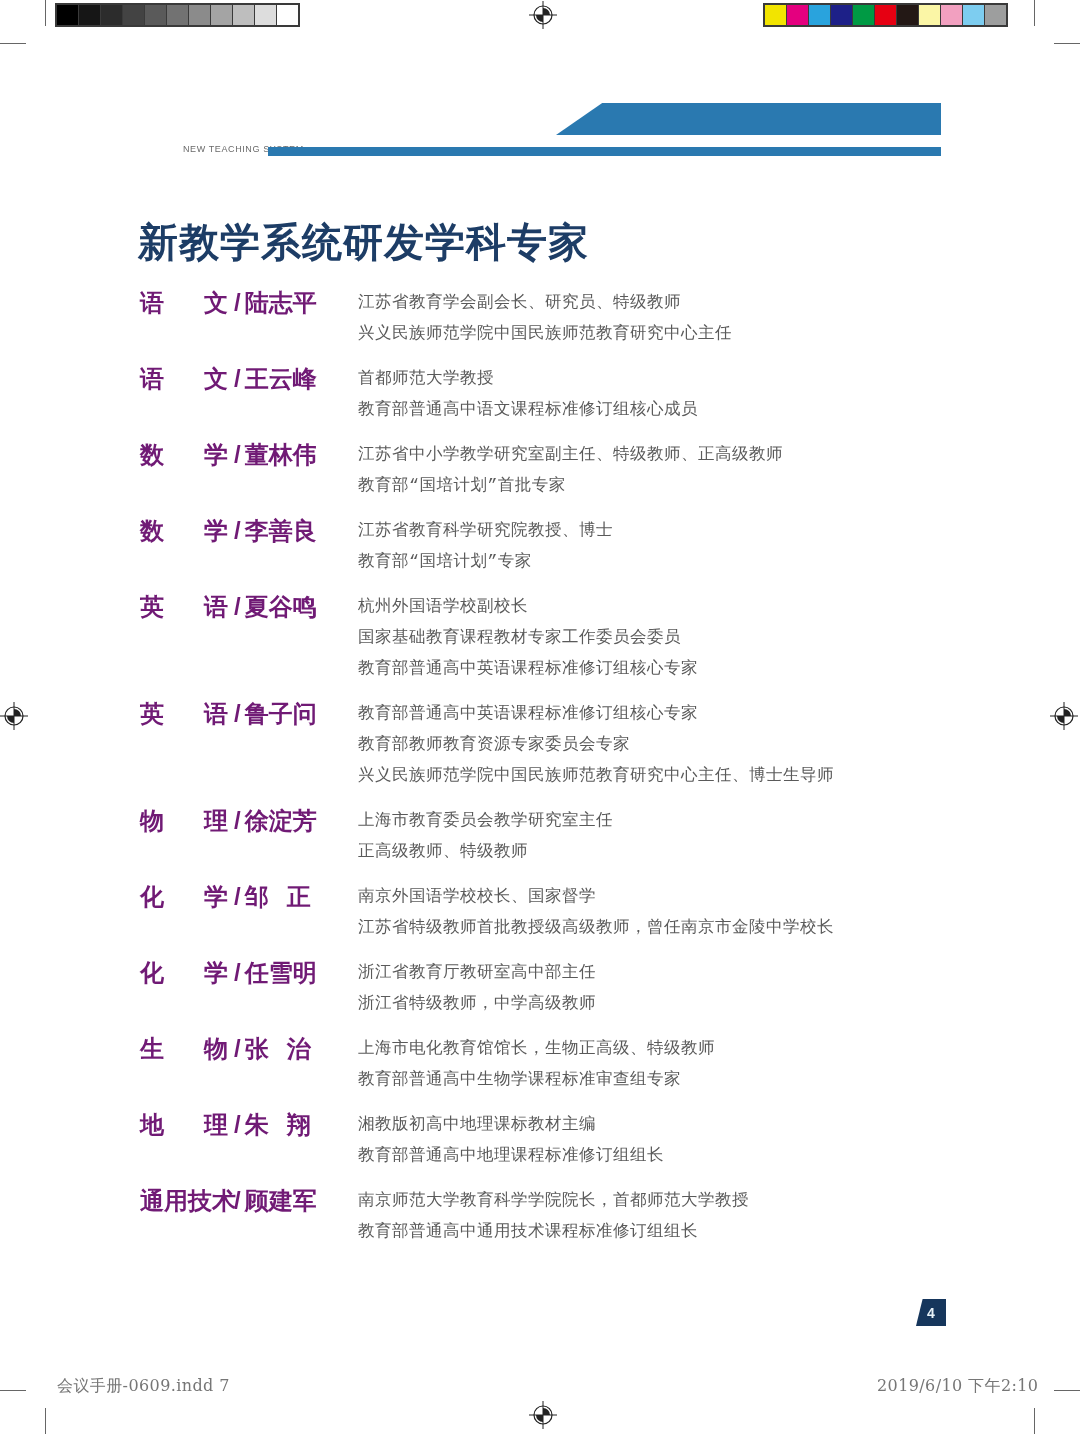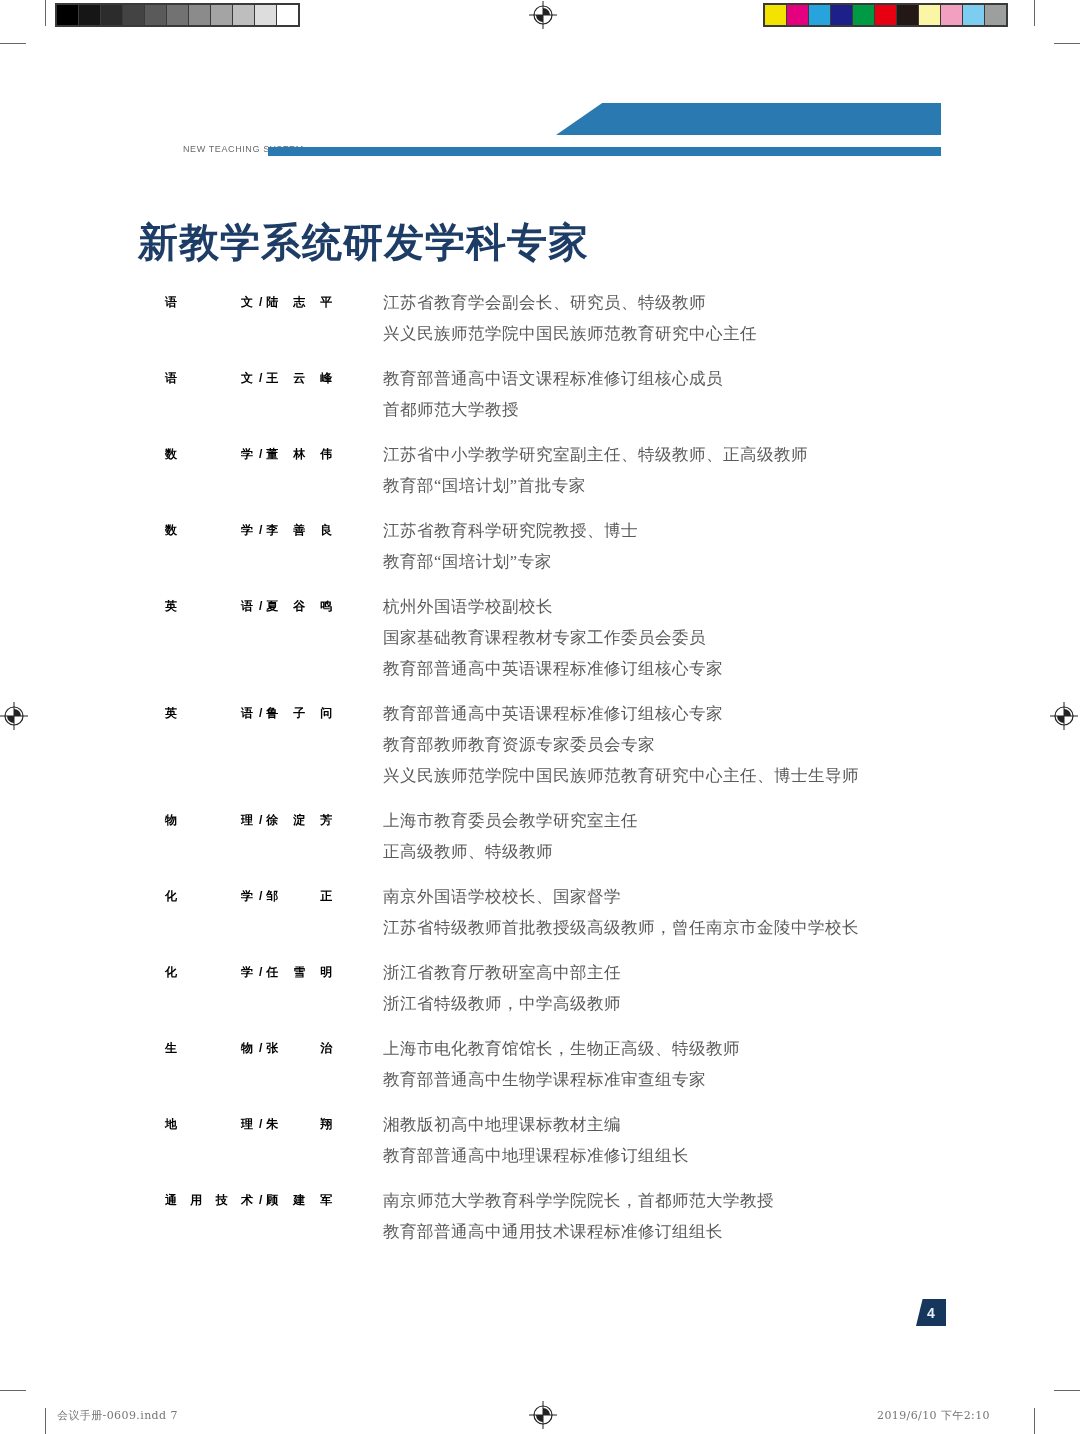--- a/index.html
+++ b/index.html
@@ -26,42 +26,42 @@
     clip-path:polygon(12% 0,100% 0,100% 100%,0 100%);
   }
   #page-title{
     position:absolute;left:138px;top:188px;font-size:40px;font-weight:bold;
     color:#1d3d66;letter-spacing:1px;white-space:nowrap;
   }
   
   #experts{position:absolute;left:140px;top:287px;width:880px;}
   .expert-row{display:flex;align-items:flex-start;margin-bottom:14px;}
   .expert-label{
-    width:218px;flex:0 0 218px;font-size:12px;font-weight:bold;color:#000000;
-    line-height:31px;white-space:nowrap;margin-left:25px;
+    width:218px;flex:0 0 218px;font-size:24px;font-weight:bold;color:#701a75;
+    line-height:31px;white-space:nowrap;
   }
   .expert-label .subject{display:inline-block;width:88px;text-align:justify;text-align-last:justify;}
   .expert-label .slash{display:inline-block;margin:0 4px 0 6px;font-weight:bold;}
   .expert-label .name{display:inline-block;width:66px;text-align:justify;text-align-last:justify;}
   .expert-desc{
-    flex:1;font-family:Liberation Serif, serif;font-size:16.5px;
+    flex:1;font-family:Liberation Mono, monospace;font-size:16.5px;
     color:#5a5a5a;line-height:31px;letter-spacing:.5px;
   }
   .expert-desc .desc-line{white-space:nowrap;}
   
   #page-number-badge{
     position:absolute;left:916px;top:1299px;width:30px;height:27px;background:#16365c;
     clip-path:polygon(22% 0,100% 0,100% 100%,0 100%);
     color:#e8f2f8;font-size:14px;font-weight:bold;
     display:flex;align-items:center;justify-content:center;
   }
   
   .slugline{
-    position:absolute;top:1408px;font-family:"DejaVu Serif","Liberation Serif",serif;
-    font-size:11px;color:#767676;white-space:nowrap;letter-spacing:.4px;
+    position:absolute;top:1376px;font-family:"DejaVu Serif","Liberation Serif",serif;
+    font-size:16px;color:#767676;white-space:nowrap;letter-spacing:.4px;
   }
   #slug-filename{left:57px;}
   #slug-datetime{left:877px;width:128px;}
 </style>
 </head>
 <body>
 
 <div id="page">
 
   <div id="grayscale-bar" class="calbar">
@@ -143,22 +143,22 @@
           <div class="desc-line">江苏省教育学会副会长、研究员、特级教师</div>
           <div class="desc-line">兴义民族师范学院中国民族师范教育研究中心主任</div>
         </div>
   </div>
 
   <div class="expert-row">
     <div class="expert-label">
       <span class="subject">语文</span><span class="slash">/</span><span class="name">王云峰</span>
     </div>
     <div class="expert-desc">
+          <div class="desc-line">首都师范大学教授</div>
           <div class="desc-line">教育部普通高中语文课程标准修订组核心成员</div>
-          <div class="desc-line">首都师范大学教授</div>
         </div>
   </div>
 
   <div class="expert-row">
     <div class="expert-label">
       <span class="subject">数学</span><span class="slash">/</span><span class="name">董林伟</span>
     </div>
     <div class="expert-desc">
           <div class="desc-line">江苏省中小学教学研究室副主任、特级教师、正高级教师</div>
           <div class="desc-line">教育部“国培计划”首批专家</div>

